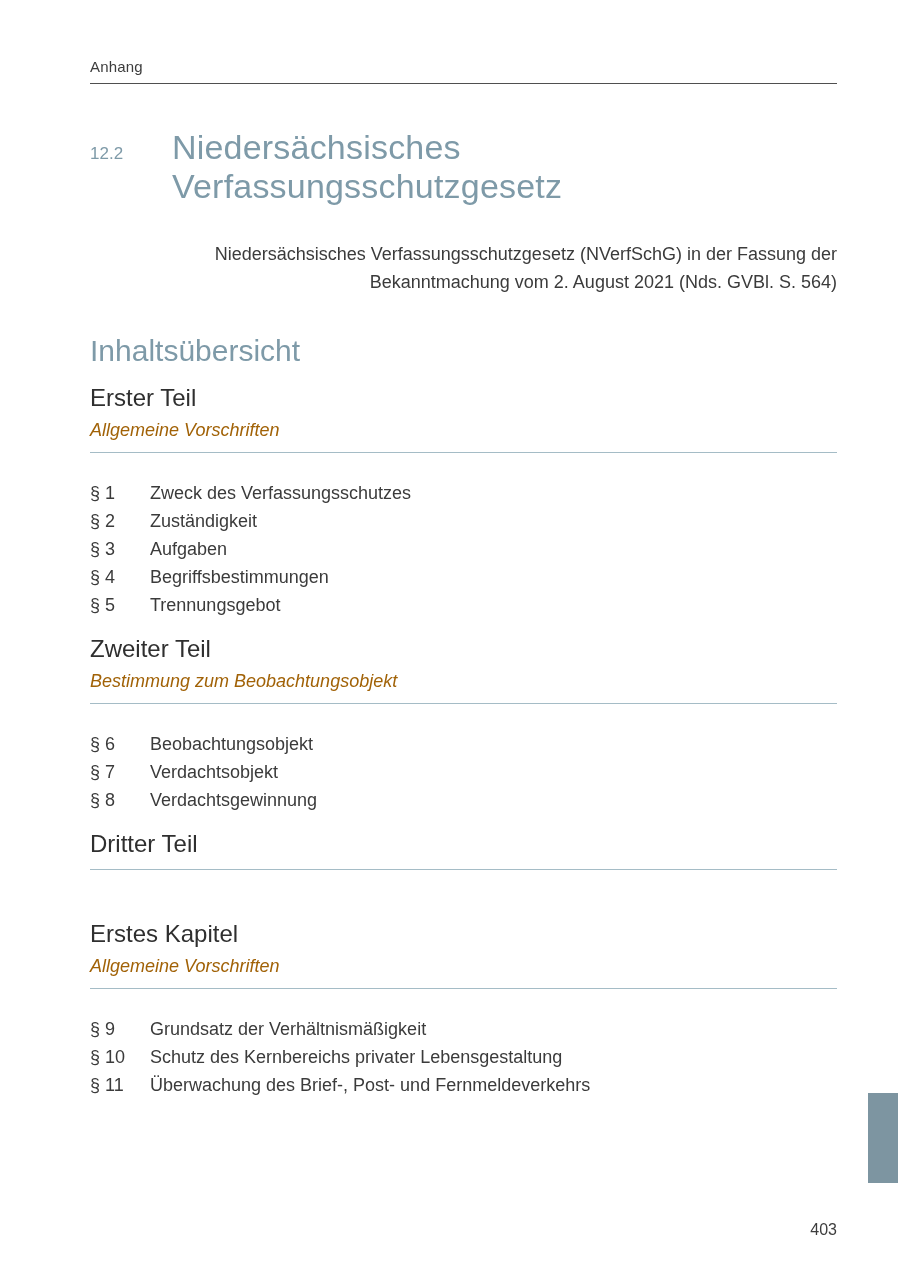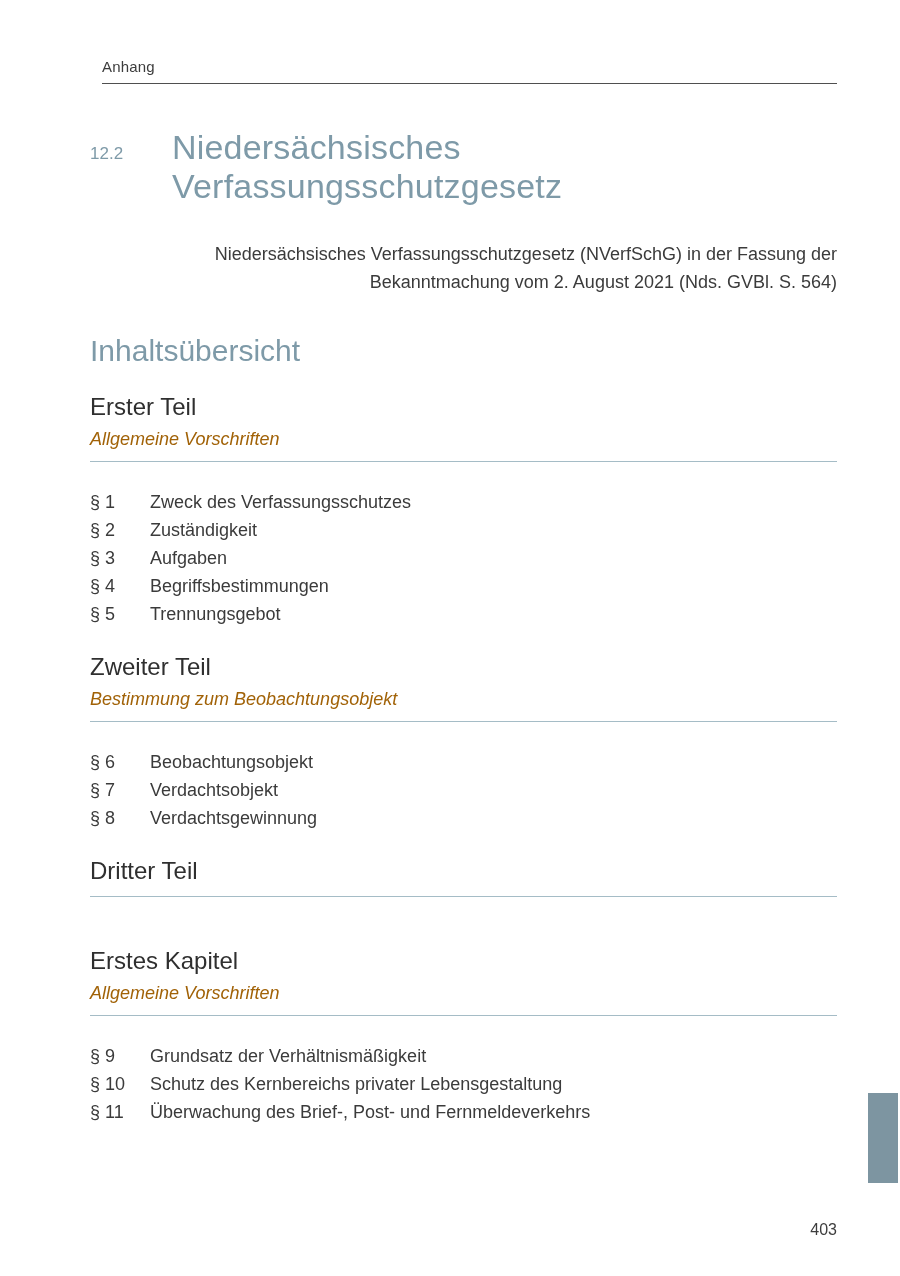--- a/index.html
+++ b/index.html
@@ -18,21 +18,20 @@
     top: 0;
     width: 747px;
   }
   .running-head {
     padding-top: 58px;
     padding-bottom: 8px;
     font-size: 15px;
     letter-spacing: 0.2px;
     color: #3d3d3d;
     border-bottom: 1px solid #4f4f4f;
-    margin-left: 12px;
   }
   .title-row {
     margin-top: 32px;
     display: flex;
     align-items: baseline;
   }
   .title-num {
     width: 70px;
     flex: 0 0 70px;
     font-size: 17px;
@@ -51,21 +50,21 @@
     line-height: 28px;
     color: #3b3b3b;
     text-align: right;
   }
   .toc-heading {
     margin: 38px 0 0 0;
     font-size: 30px;
     font-weight: 400;
     color: #7e9aa8;
   }
-  .toc-section { margin-top: 25px; }
+  .toc-section { margin-top: 16px; }
   .toc-section.gap-large { margin-top: 50px; }
   .section-title {
     margin: 0;
     font-size: 24px;
     font-weight: 400;
     color: #2f2f2f;
   }
   .section-subtitle {
     margin-top: 8px;
     font-size: 18px;

